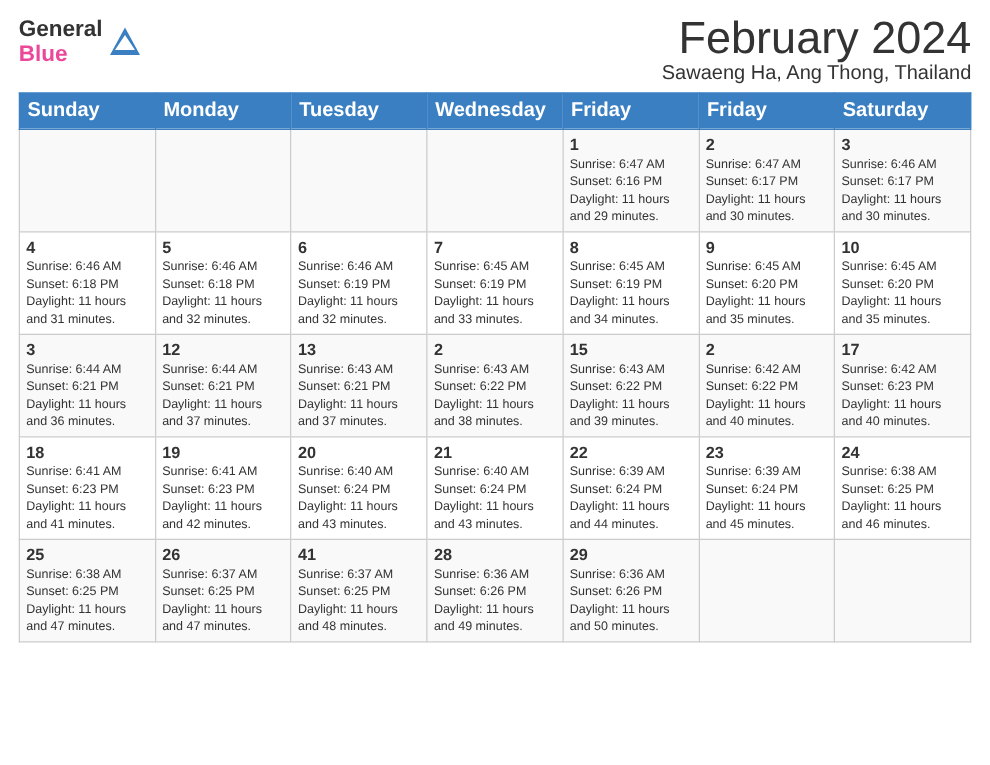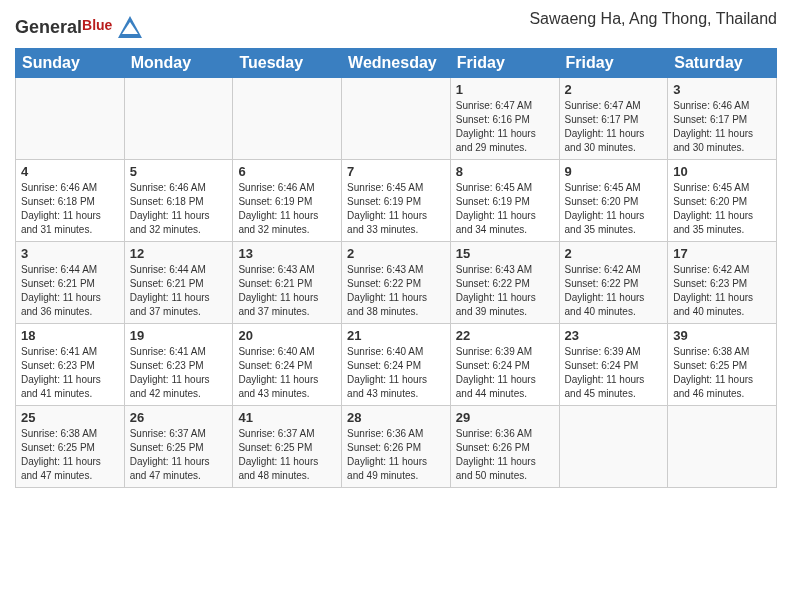--- a/index.html
+++ b/index.html
@@ -21,32 +21,32 @@
       align-items: flex-start;
       margin-bottom: 6px;
     }
     .logo {
       display: flex;
       align-items: center;
       margin-top: 4px;
     }
     .logo-text {
       display: flex;
-      flex-direction: row;
+      flex-direction: column;
       line-height: 1.1;
     }
     .logo-general {
       font-size: 18px;
       font-weight: bold;
       color: #333;
     }
     .logo-blue {
-      font-size: 14px;
+      font-size: 18px;
       font-weight: bold;
-      color: #b91c1c;
+      color: #ec4899;
     }
     .logo-icon {
       width: 28px;
       height: 28px;
       margin-left: 4px;
     }
     .title-area {
       text-align: right;
     }
     .main-title {
@@ -112,20 +112,21 @@
       <div class="logo-text">
         <span class="logo-general">General</span>
         <span class="logo-blue">Blue</span>
       </div>
       <svg class="logo-icon" viewBox="0 0 28 28">
         <polygon points="14,2 26,24 2,24" fill="#3a7fc1"></polygon>
         <polygon points="14,8 22,20 6,20" fill="#fff"></polygon>
       </svg>
     </div>
     <div class="title-area">
+      <div class="main-title">February 2024</div>
       <div class="subtitle">Sawaeng Ha, Ang Thong, Thailand</div>
     </div>
   </div>
 
   <table class="calendar">
     <thead>
       <tr>
       <th>Sunday</th>
           <th>Monday</th>
           <th>Tuesday</th>
@@ -279,21 +280,21 @@
 Sunset: 6:24 PM
 Daylight: 11 hours and 44 minutes.</div>
           </td>
           <td>
             <span class="day-number">23</span>
             <div class="day-info">Sunrise: 6:39 AM
 Sunset: 6:24 PM
 Daylight: 11 hours and 45 minutes.</div>
           </td>
           <td>
-            <span class="day-number">39</span>
+            <span class="day-number">24</span>
             <div class="day-info">Sunrise: 6:38 AM
 Sunset: 6:25 PM
 Daylight: 11 hours and 46 minutes.</div>
           </td>
         </tr>
         <tr>
           <td>
             <span class="day-number">25</span>
             <div class="day-info">Sunrise: 6:38 AM
 Sunset: 6:25 PM

